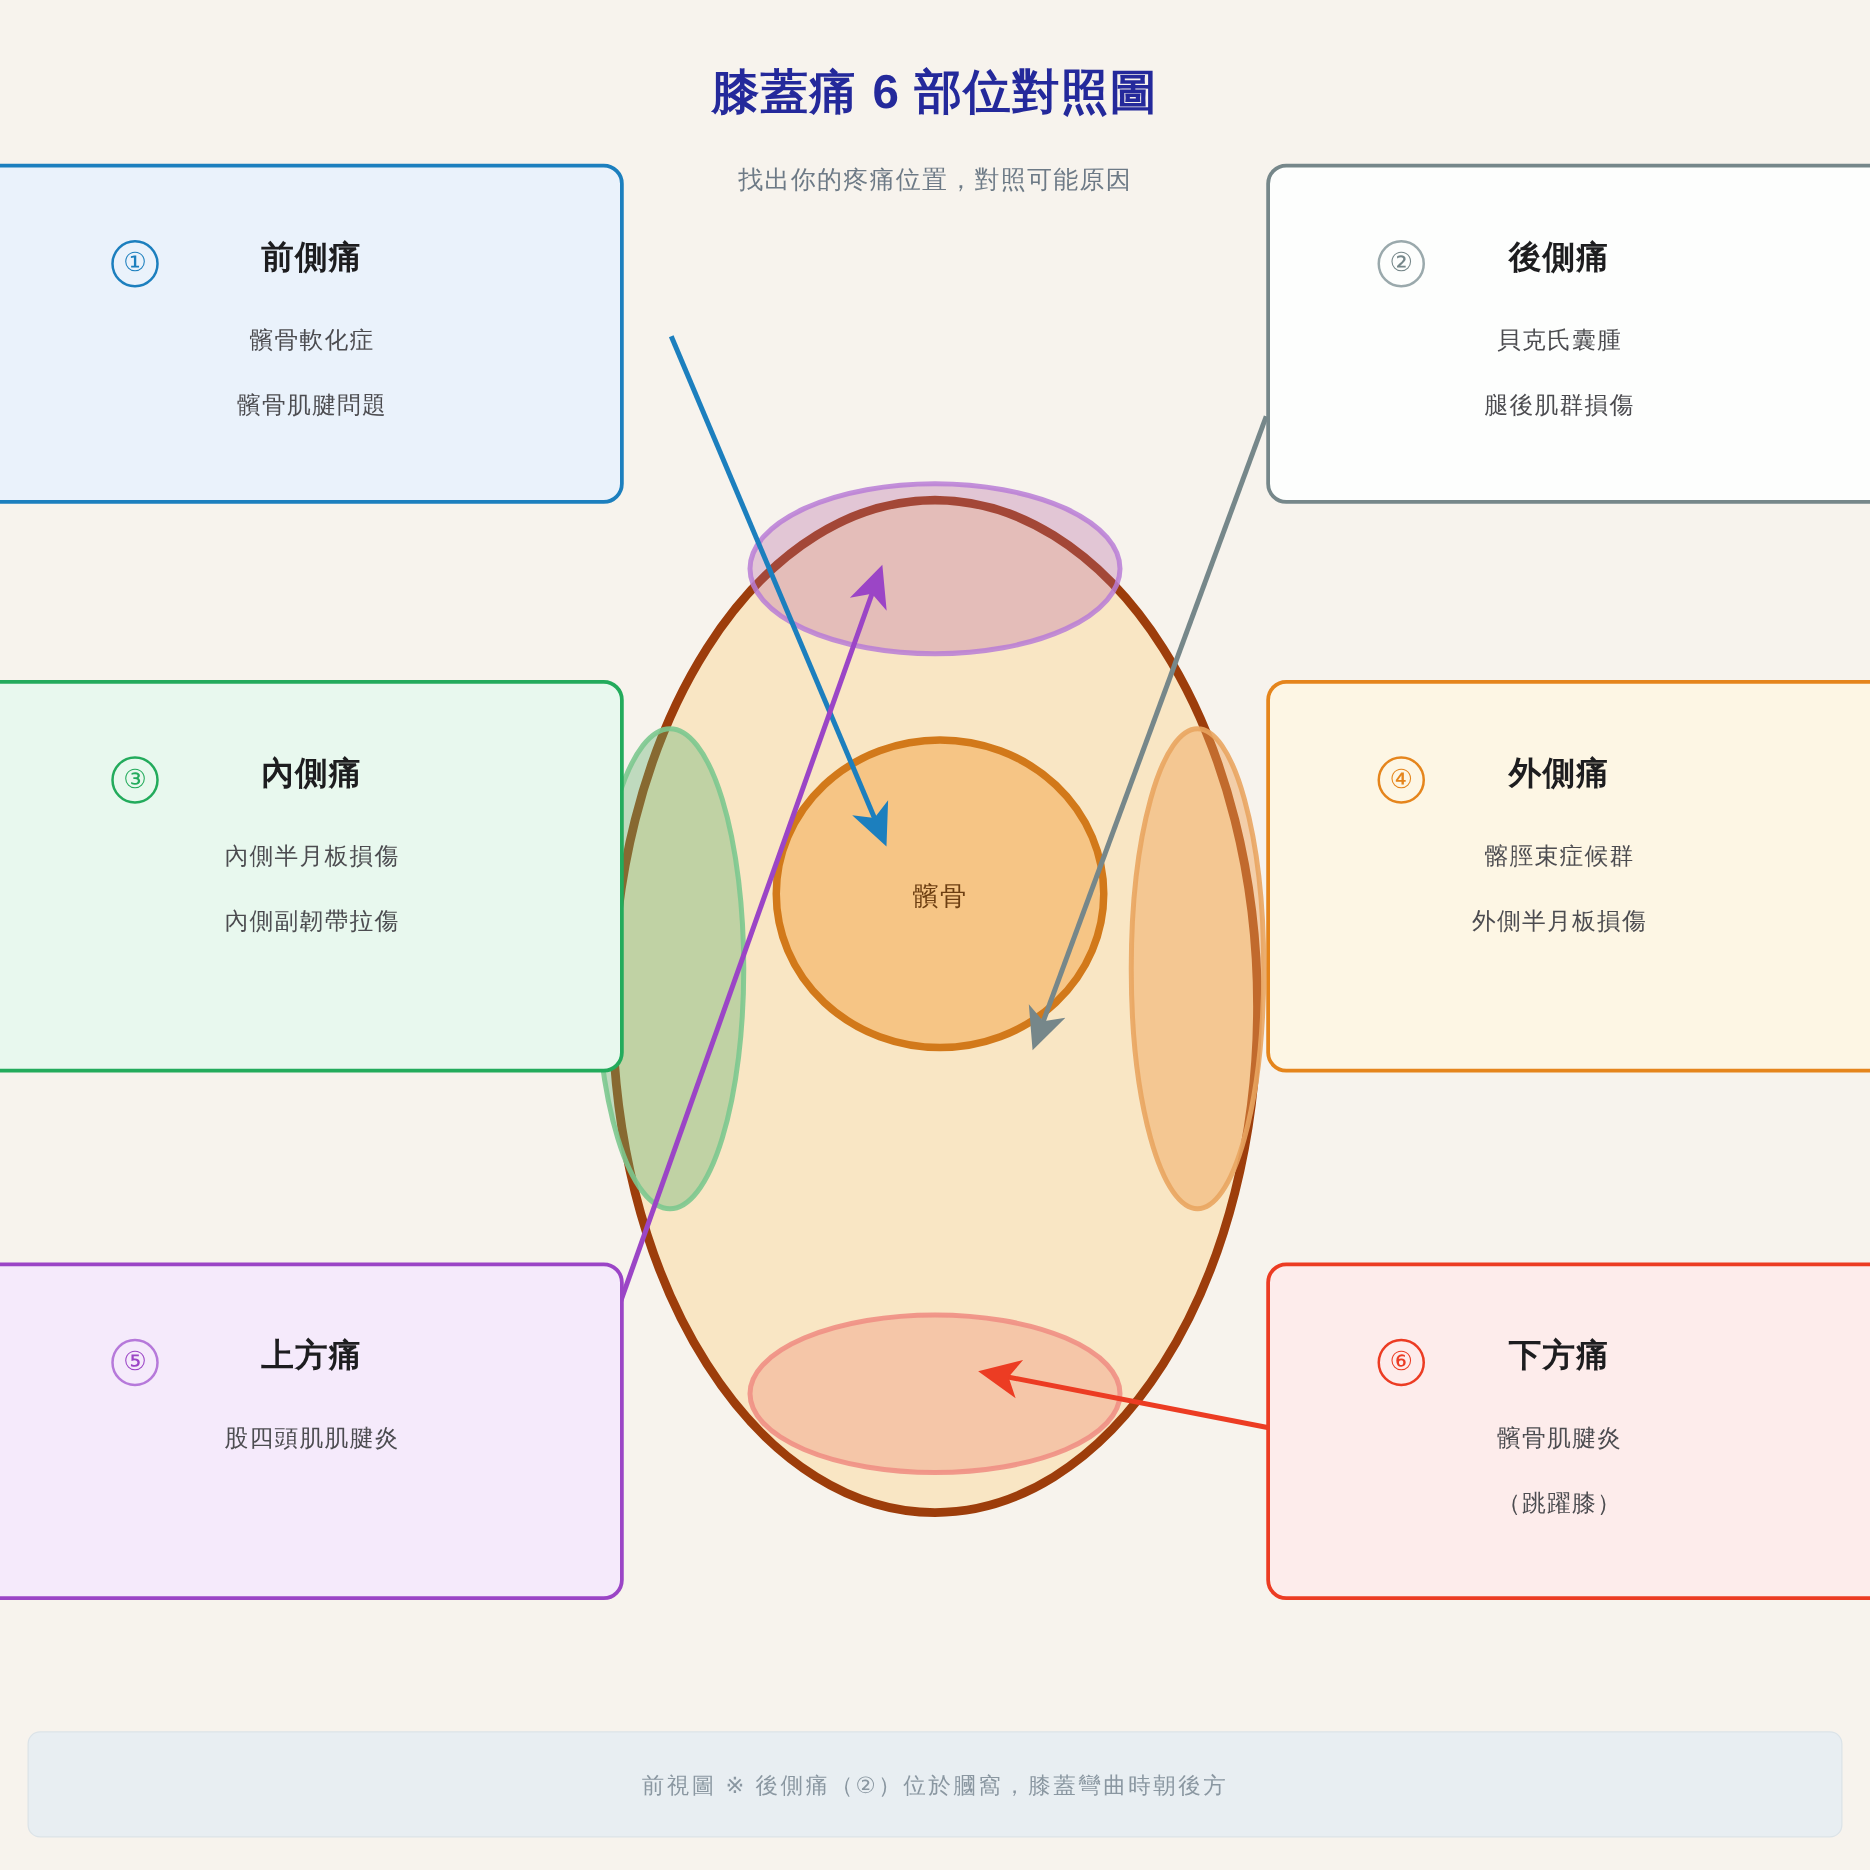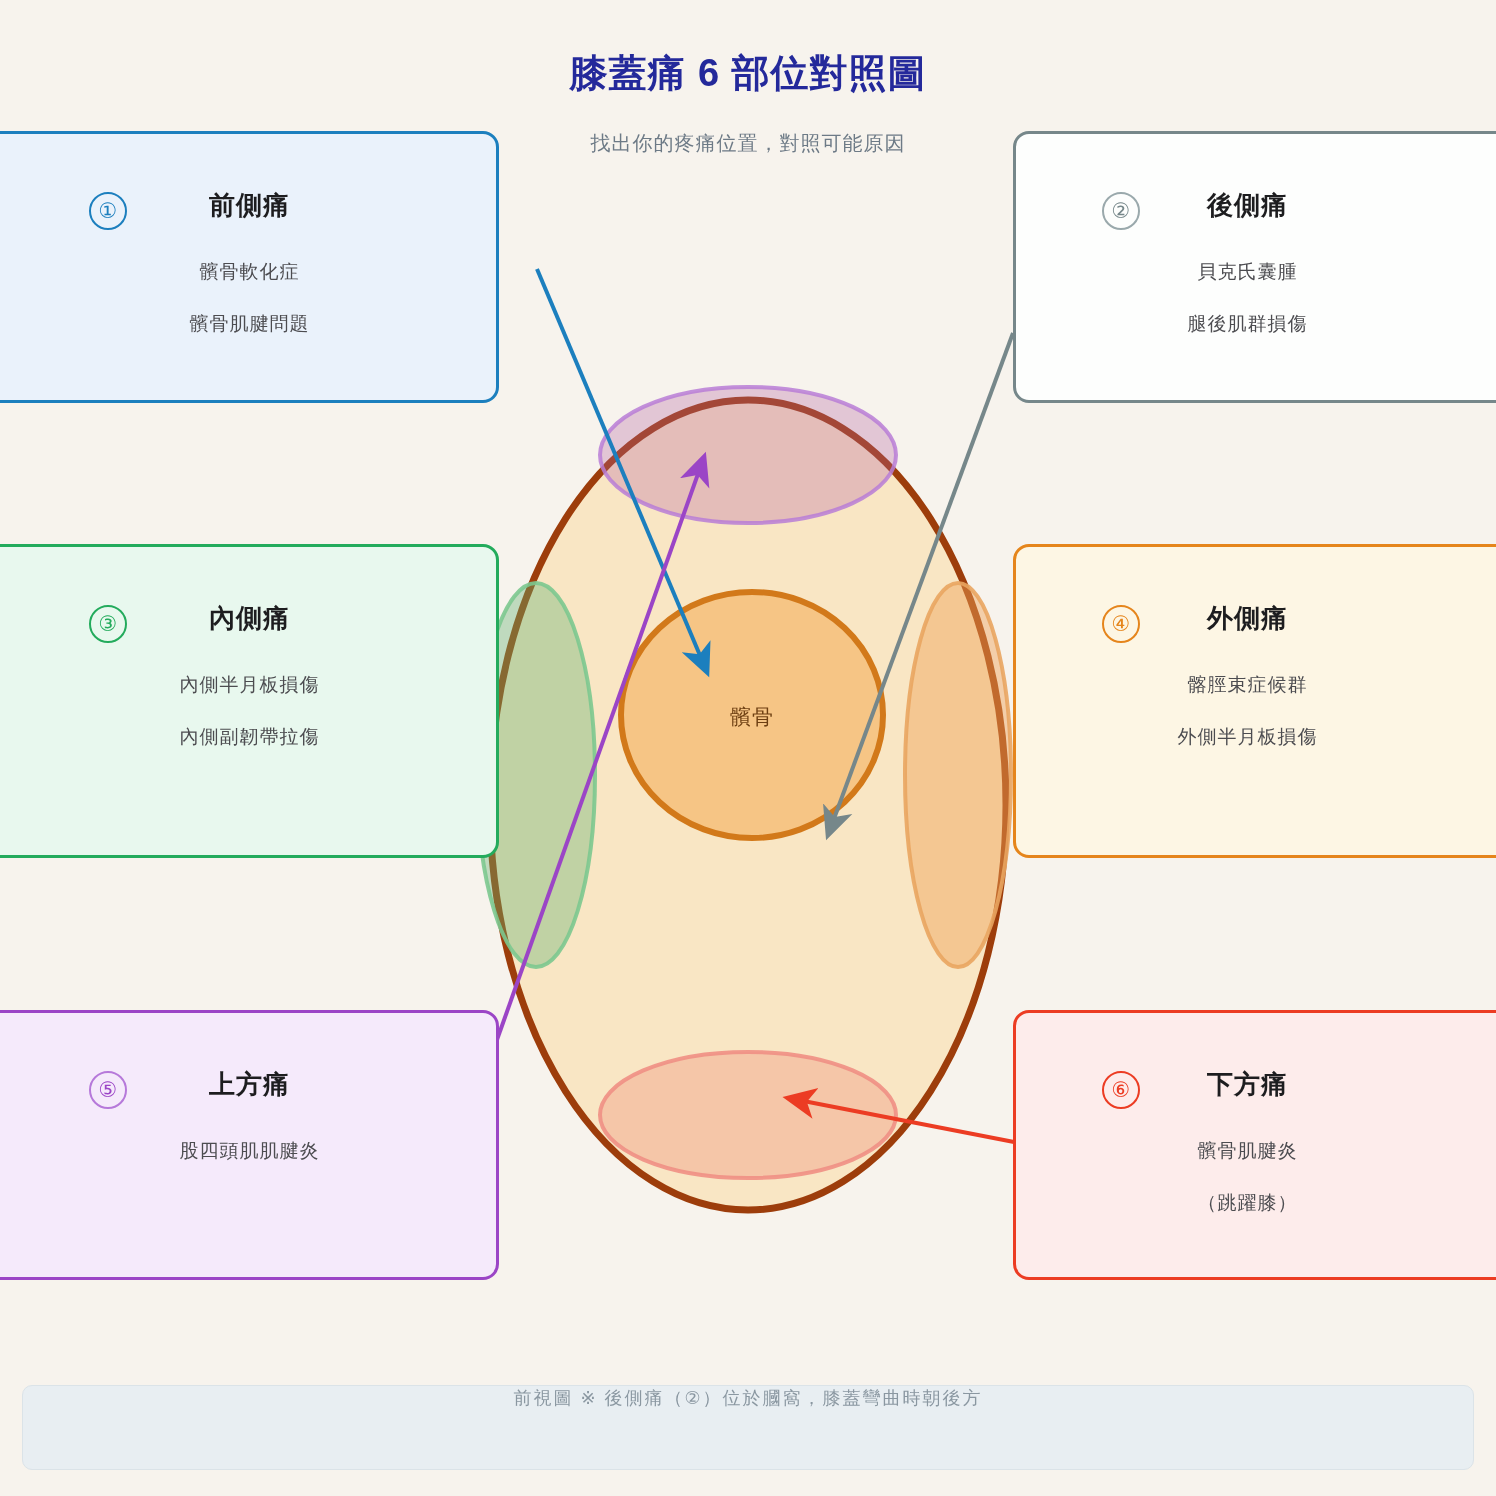--- a/index.html
+++ b/index.html
@@ -130,20 +130,21 @@
     position: absolute;
     left: 22px;
     top: 1385px;
     width: 1452px;
     height: 85px;
     box-sizing: border-box;
     background: #e8eef2;
     border: 1px solid #dbe3e8;
     border-radius: 10px;
     display: flex;
+    align-items: center;
     justify-content: center;
   }
   #footer .ftext {
     font-size: 18px;
     color: #8a97a1;
     letter-spacing: 2px;
   }
 </style>
 </head>
 <body>

